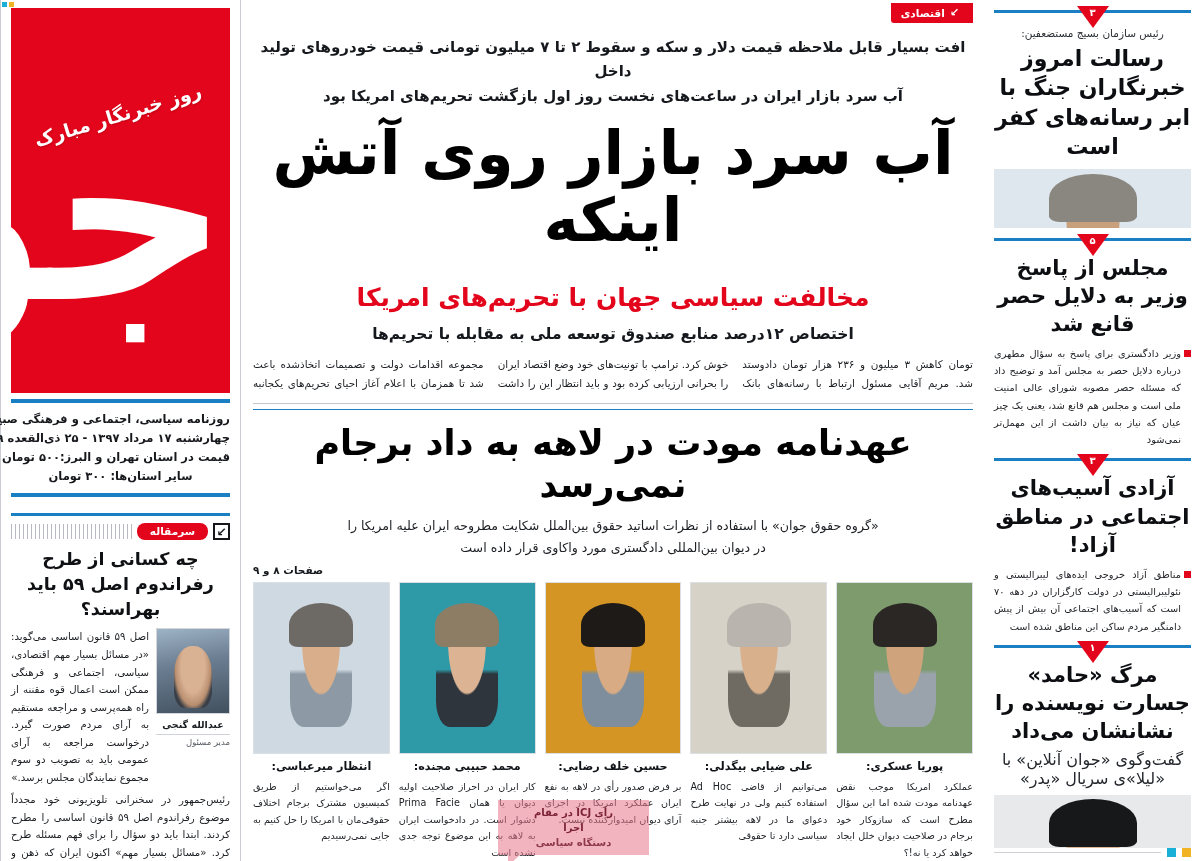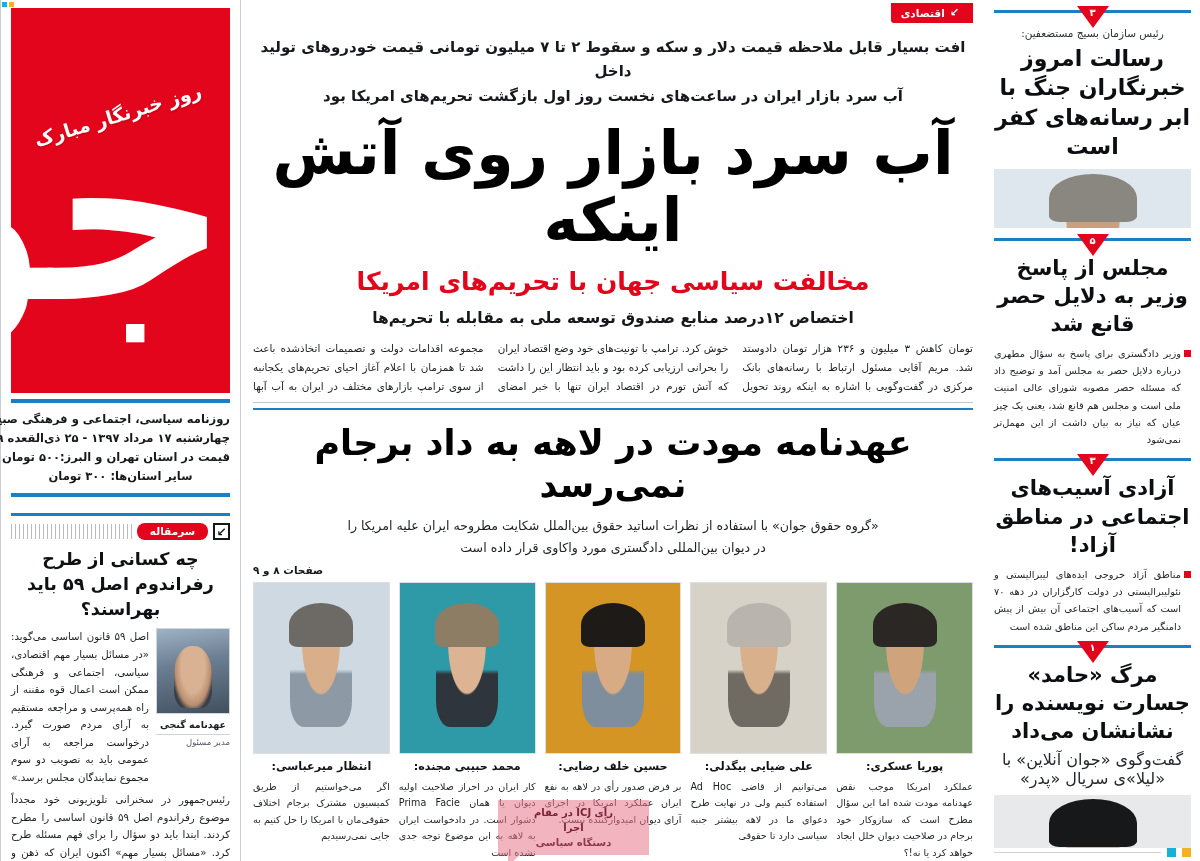--- a/index.html
+++ b/index.html
@@ -183,21 +183,21 @@
     letter-spacing: -1px;
     line-height: 1.12;
     color: #000;
     margin-top: 12px;
   }
   .subhead-red {
     text-align: center;
     color: #e3051b;
     font-weight: bold;
     font-size: 25px;
-    margin-top: 12px;
+    margin-top: 28px;
     line-height: 1.3;
   }
   .subhead-black {
     text-align: center;
     color: #15181c;
     font-size: 15.5px;
     font-weight: bold;
     margin-top: 10px;
   }
   .body-cols {
@@ -433,21 +433,21 @@
     <div class="editorial">
       <div class="edi-tagrow">
         <div class="arrow-box">↙</div>
         <div class="tag-red">سرمقاله</div>
         <div class="hatch"></div>
       </div>
       <div class="edi-title">چه کسانی از طرح رفراندوم اصل ۵۹ باید بهراسند؟</div>
       <div class="edi-body-wrap">
         <div class="edi-photo-col">
           <div class="edi-photo"></div>
-          <div class="edi-author">عهدنامه گنجی</div>
+          <div class="edi-author">عبدالله گنجی</div>
           <div class="edi-author-role">مدیر مسئول</div>
         </div>
         <div class="edi-lead">اصل ۵۹ قانون اساسی می‌گوید: «در مسائل بسیار مهم اقتصادی، سیاسی، اجتماعی و فرهنگی ممکن است اعمال قوه مقننه از راه همه‌پرسی و مراجعه مستقیم به آرای مردم صورت گیرد. درخواست مراجعه به آرای عمومی باید به تصویب دو سوم مجموع نمایندگان مجلس برسد.»</div>
       </div>
       <div class="edi-rest">رئیس‌جمهور در سخنرانی تلویزیونی خود مجدداً موضوع رفراندوم اصل ۵۹ قانون اساسی را مطرح کردند. ابتدا باید دو سؤال را برای فهم مسئله طرح کرد. «مسائل بسیار مهم» اکنون ایران که ذهن و اعصاب اکثریت ملت را به هم ریخته است و از طریق قانون عادی حل نمی‌شود چیست؟ سؤال دوم اینکه رئیس‌جمهور چه نسبت و صلاحیتی برای طرح این موضوع دارد؟ طبق اصل ۵۹ «ممکن است اعمال قوه مقننه» و «باید به تصویب دو سوم مجموع نمایندگان برسد» حال سؤال این است که اعمال قوه مقننه چه ربطی به قوه مجریه دارد و سؤال دوم اینکه آیا دو سوم نمایندگان مجلس به اندازه رئیس‌جمهور مسائل مهم</div>
     </div>
   </div>
 
   <div class="main-col">
 

